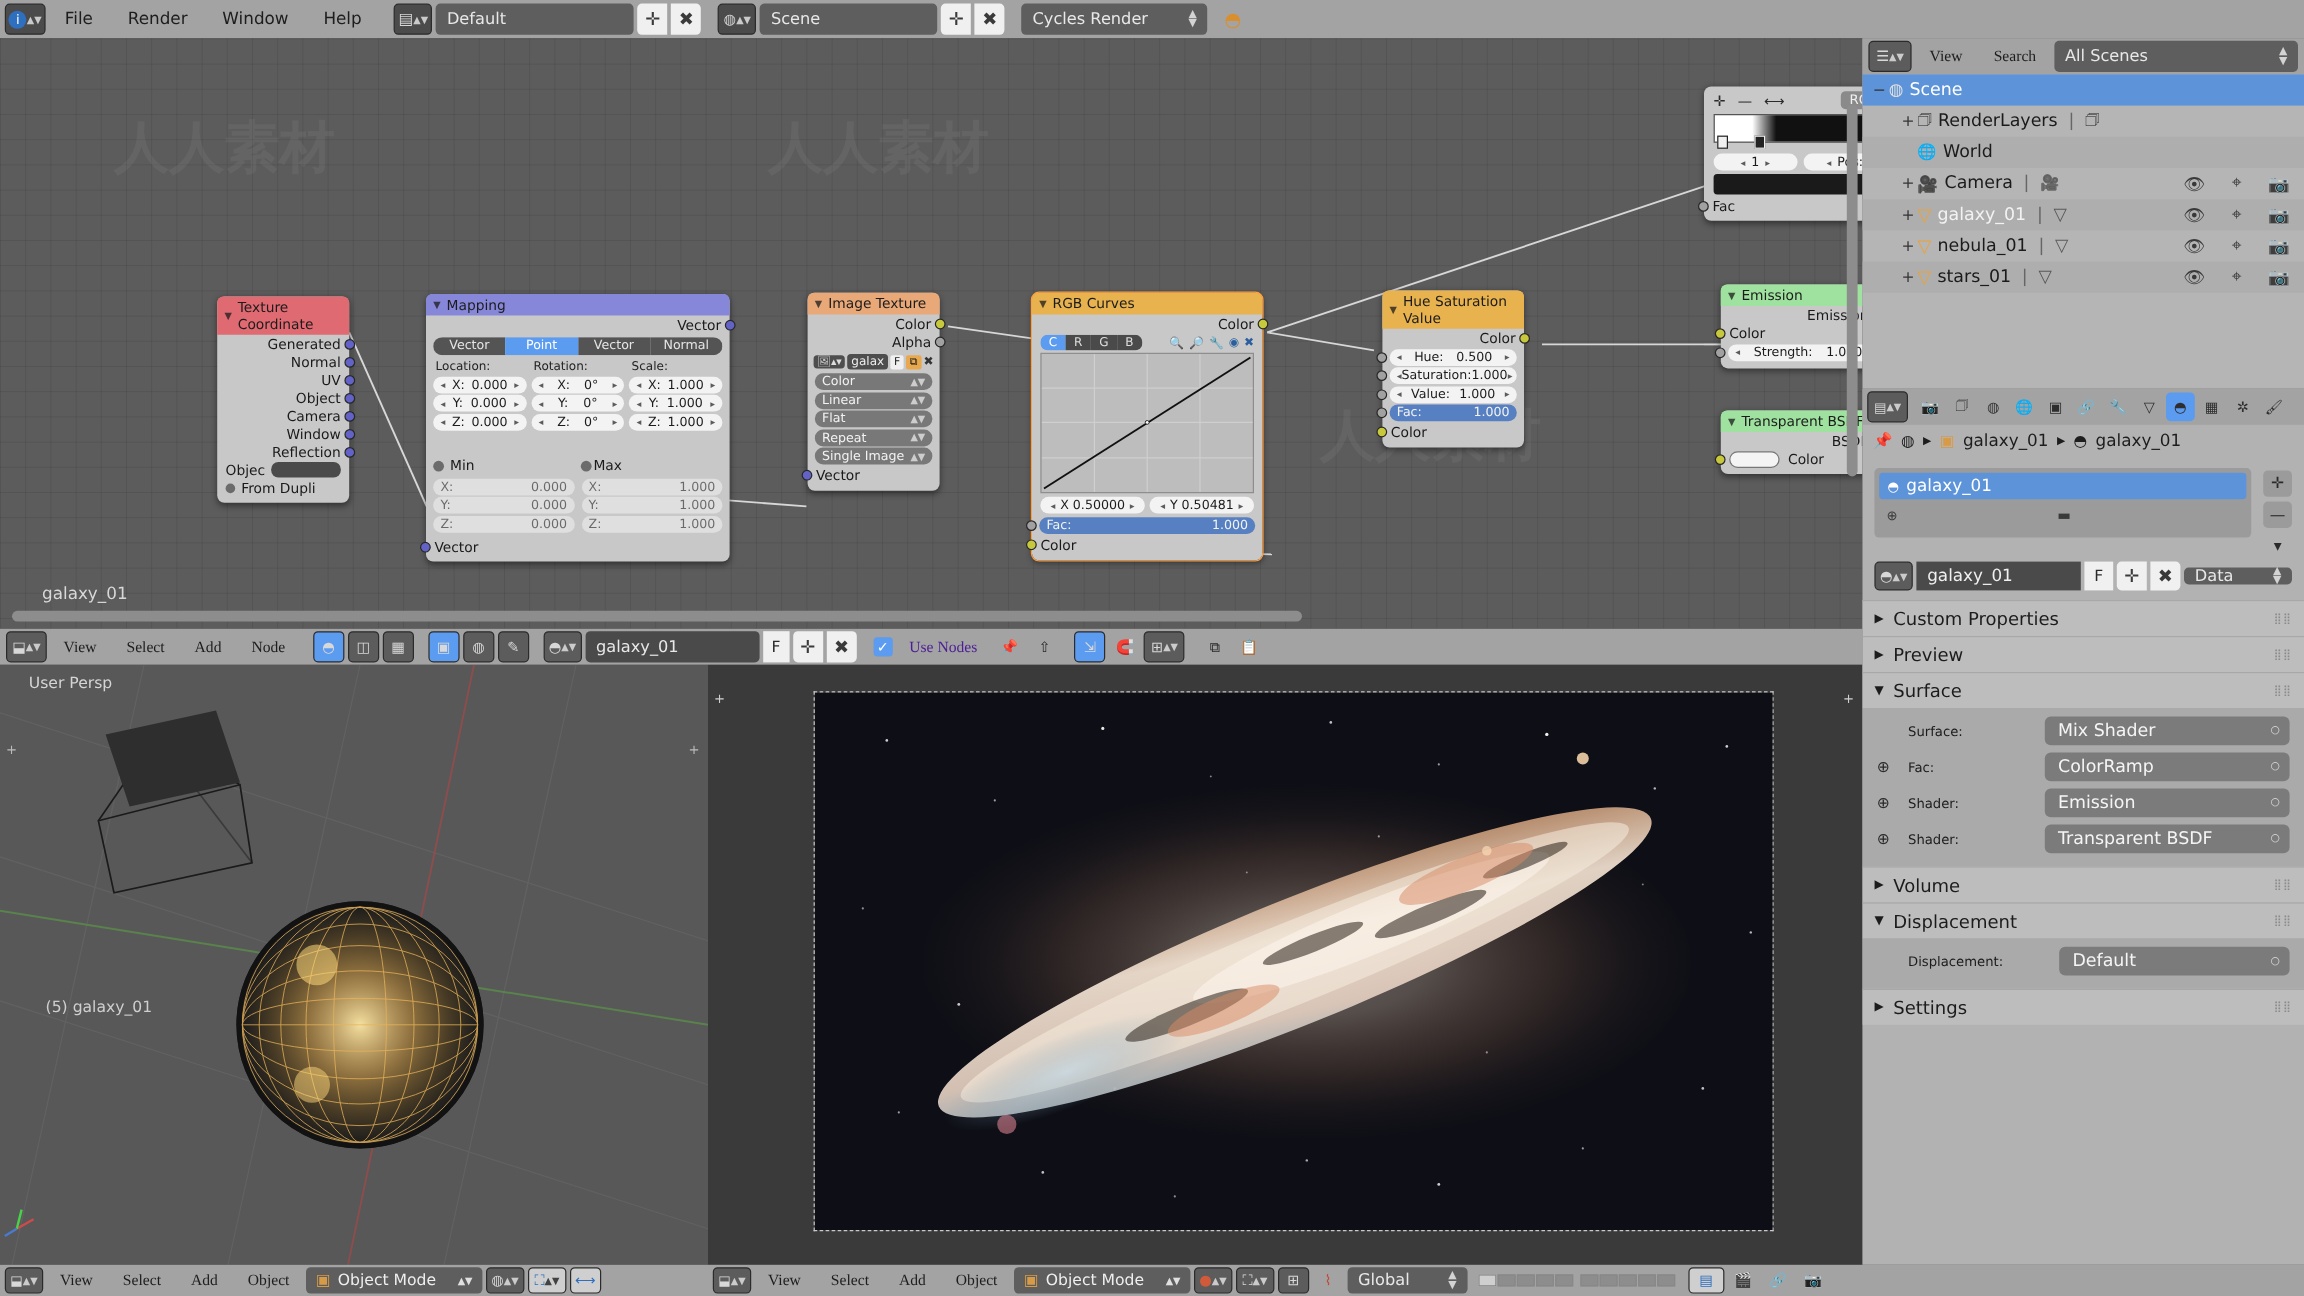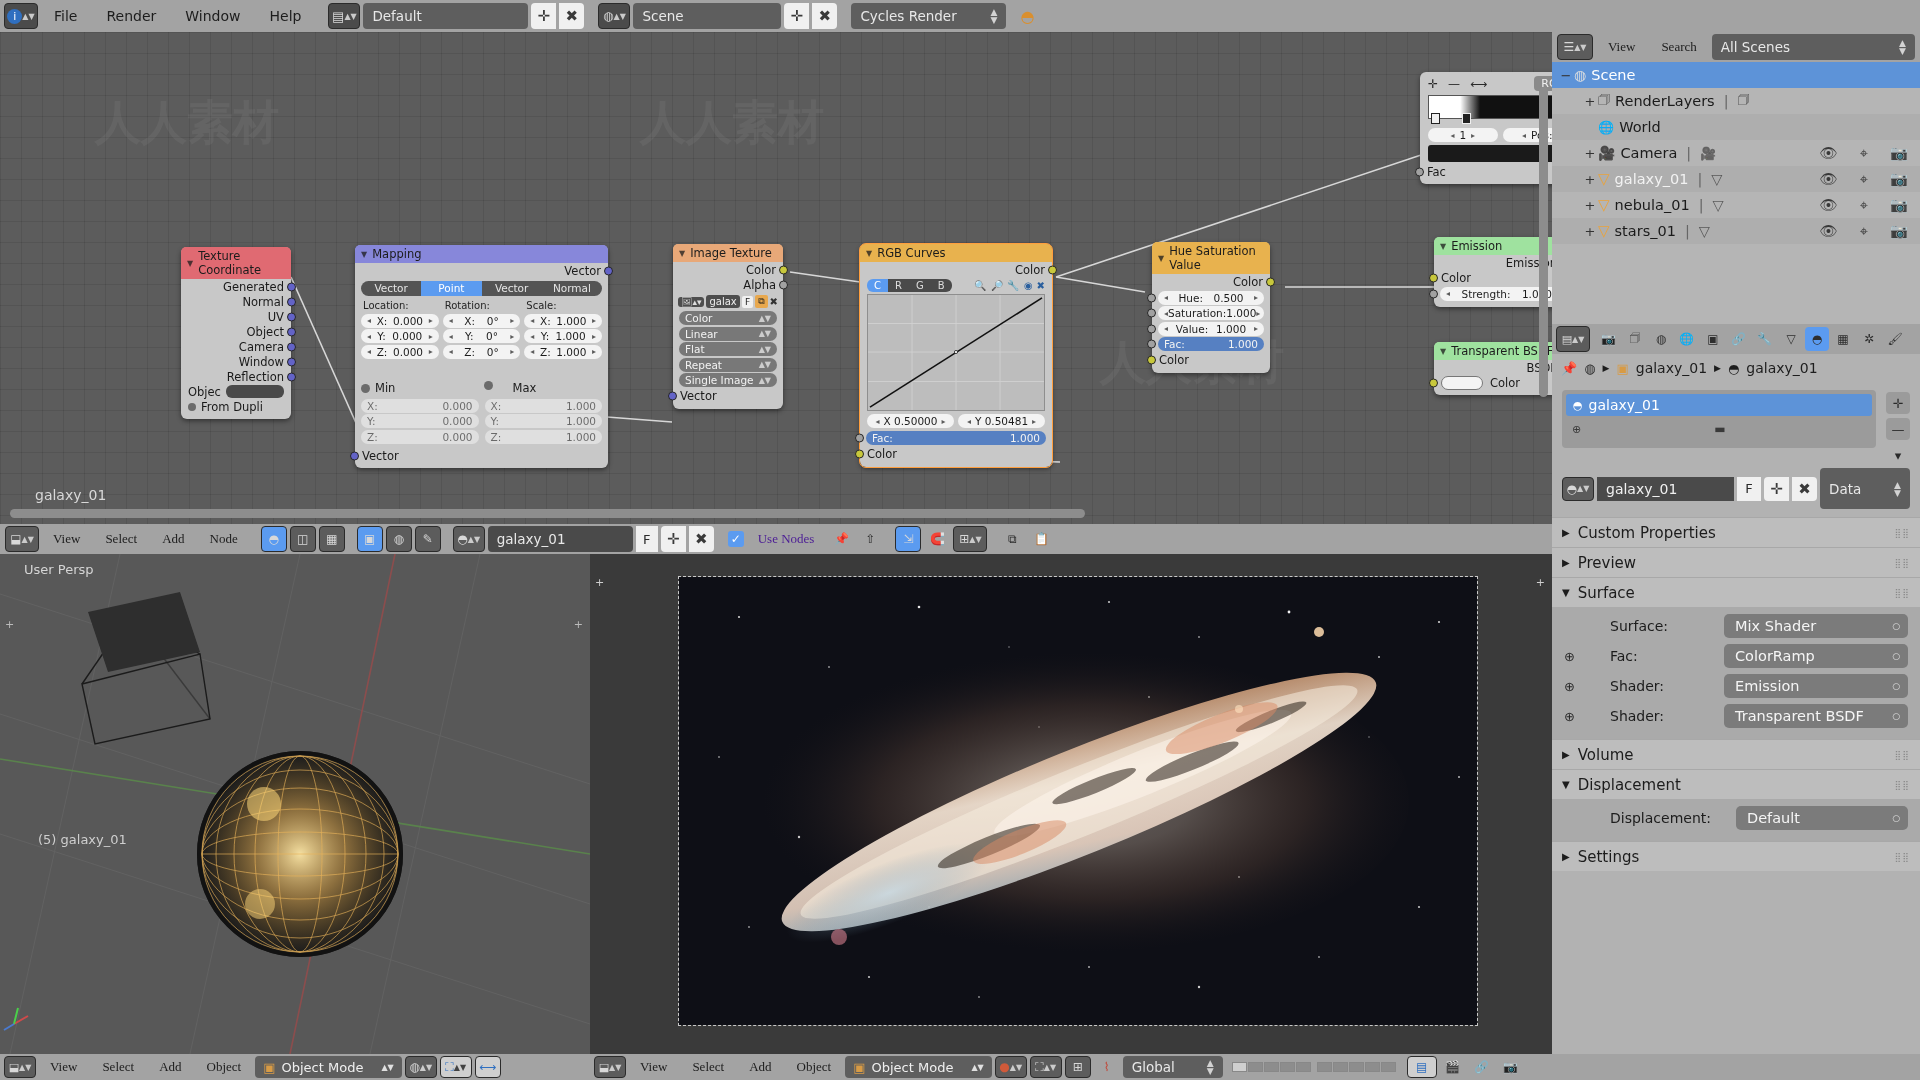--- a/index.html
+++ b/index.html
@@ -144,21 +144,21 @@
           color: #1c1c1c; font-size: 14.5px; }
   .panelhdr { display: flex; align-items: center; height: 30px; padding: 0 10px;
               color: #1c1c1c; font-size: 15px; gap: 8px; background: #bdbdbd;
               border-top: 1px solid #a8a8a8; }
   .panelhdr .dots { margin-left: auto; color: #8a8a8a; letter-spacing: 1px; font-size: 9px; }
   .pbody { background: #aaaaaa; padding: 4px 0 8px 0; }
   .pfield { background: #7b7b7b; border-radius: 5px; height: 24px; flex: 1;
             display: flex; align-items: center; padding: 0 11px; color: #f5f5f5;
             font-size: 14.5px; position: relative; }
   .pfield::after { content:"○"; position: absolute; right: 8px; font-size: 9px; opacity:.8; }
-  .plabel { width: 104px; color: #1c1c1c; font-size: 14px; margin-left: 20px; }
+  .plabel { width: 104px; color: #1c1c1c; font-size: 11px; }
   .pplus { width: 16px; color: #2a2a2a; font-size: 13px; }
 
   
   #botleft { position: absolute; left: 0; top: 1054px; width: 590px; height: 26px;
              background: #a3a3a3; display: flex; align-items: center; padding: 0 4px; gap: 3px; }
   #botright { position: absolute; left: 590px; top: 1054px; width: 1330px; height: 26px;
               background: #a3a3a3; display: flex; align-items: center; padding: 0 4px; gap: 3px; }
   .modedd { background: #5e5e5e; border-radius: 4px; height: 22px; display: flex;
             align-items: center; padding: 0 8px; gap: 6px; color: #efefef; font-size: 13px; }
 </style>
@@ -348,21 +348,21 @@
             <span>1.000</span>
               <span class="sp">▸</span>
             </div>
         </div>
       </div>
       <div style="display:flex;padding:21px 6px 0 6px;gap:4px;">
         <div style="flex:1;display:flex;align-items:center;gap:5px;">
           <span style="width:9px;height:9px;border-radius:50%;background:#6b6b6b;"></span>
           <span>Min</span>
           </div>
-        <div style="flex:1;display:flex;gap:20px;">
+        <div style="flex:1;display:flex;align-items:center;gap:2px;">
           <span style="width:9px;height:9px;border-radius:50%;background:#6b6b6b;"></span>
           <span>Max</span>
           </div>
       </div>
       <div class="col3" style="gap:6px;margin-top:2px;opacity:.55;">
         <div>
           <div class="nfield white" style="margin:1.5px 0;">
             <span>X:</span>
               <span>0.000</span>
             </div>
@@ -925,21 +925,21 @@
       </div>
     </div>
 
     <div style="display:flex;align-items:center;gap:3px;padding:2px 10px 8px 10px;">
       <div class="icobtn" style="width:32px;height:24px;">
         ◓<span class="spin">▲▼</span></div>
       <div style="background:#4a4a4a;border-radius:0;height:24px;flex:1;display:flex;align-items:center;padding:0 9px;color:#f0f0f0;font-size:14px;">galaxy_01</div>
       <div style="background:#f0f0f0;color:#2a2a2a;height:24px;width:24px;display:flex;align-items:center;justify-content:center;font-size:13px;">F</div>
       <div class="plusbtn" style="height:24px;">✛</div>
       <div class="xbtn" style="height:24px;">✖</div>
-      <div class="dd" style="width:90px;height:41px;">
+      <div class="dd" style="width:90px;height:14px;">
         <span>Data</span>
         <span class="arrows">▲<br>▼</span>
         </div>
     </div>
 
     <div class="panelhdr">
       <span style="font-size:10px;">▶</span>
       <span>Custom Properties</span>
       <span class="dots">⣿⣿</span>
       </div>

